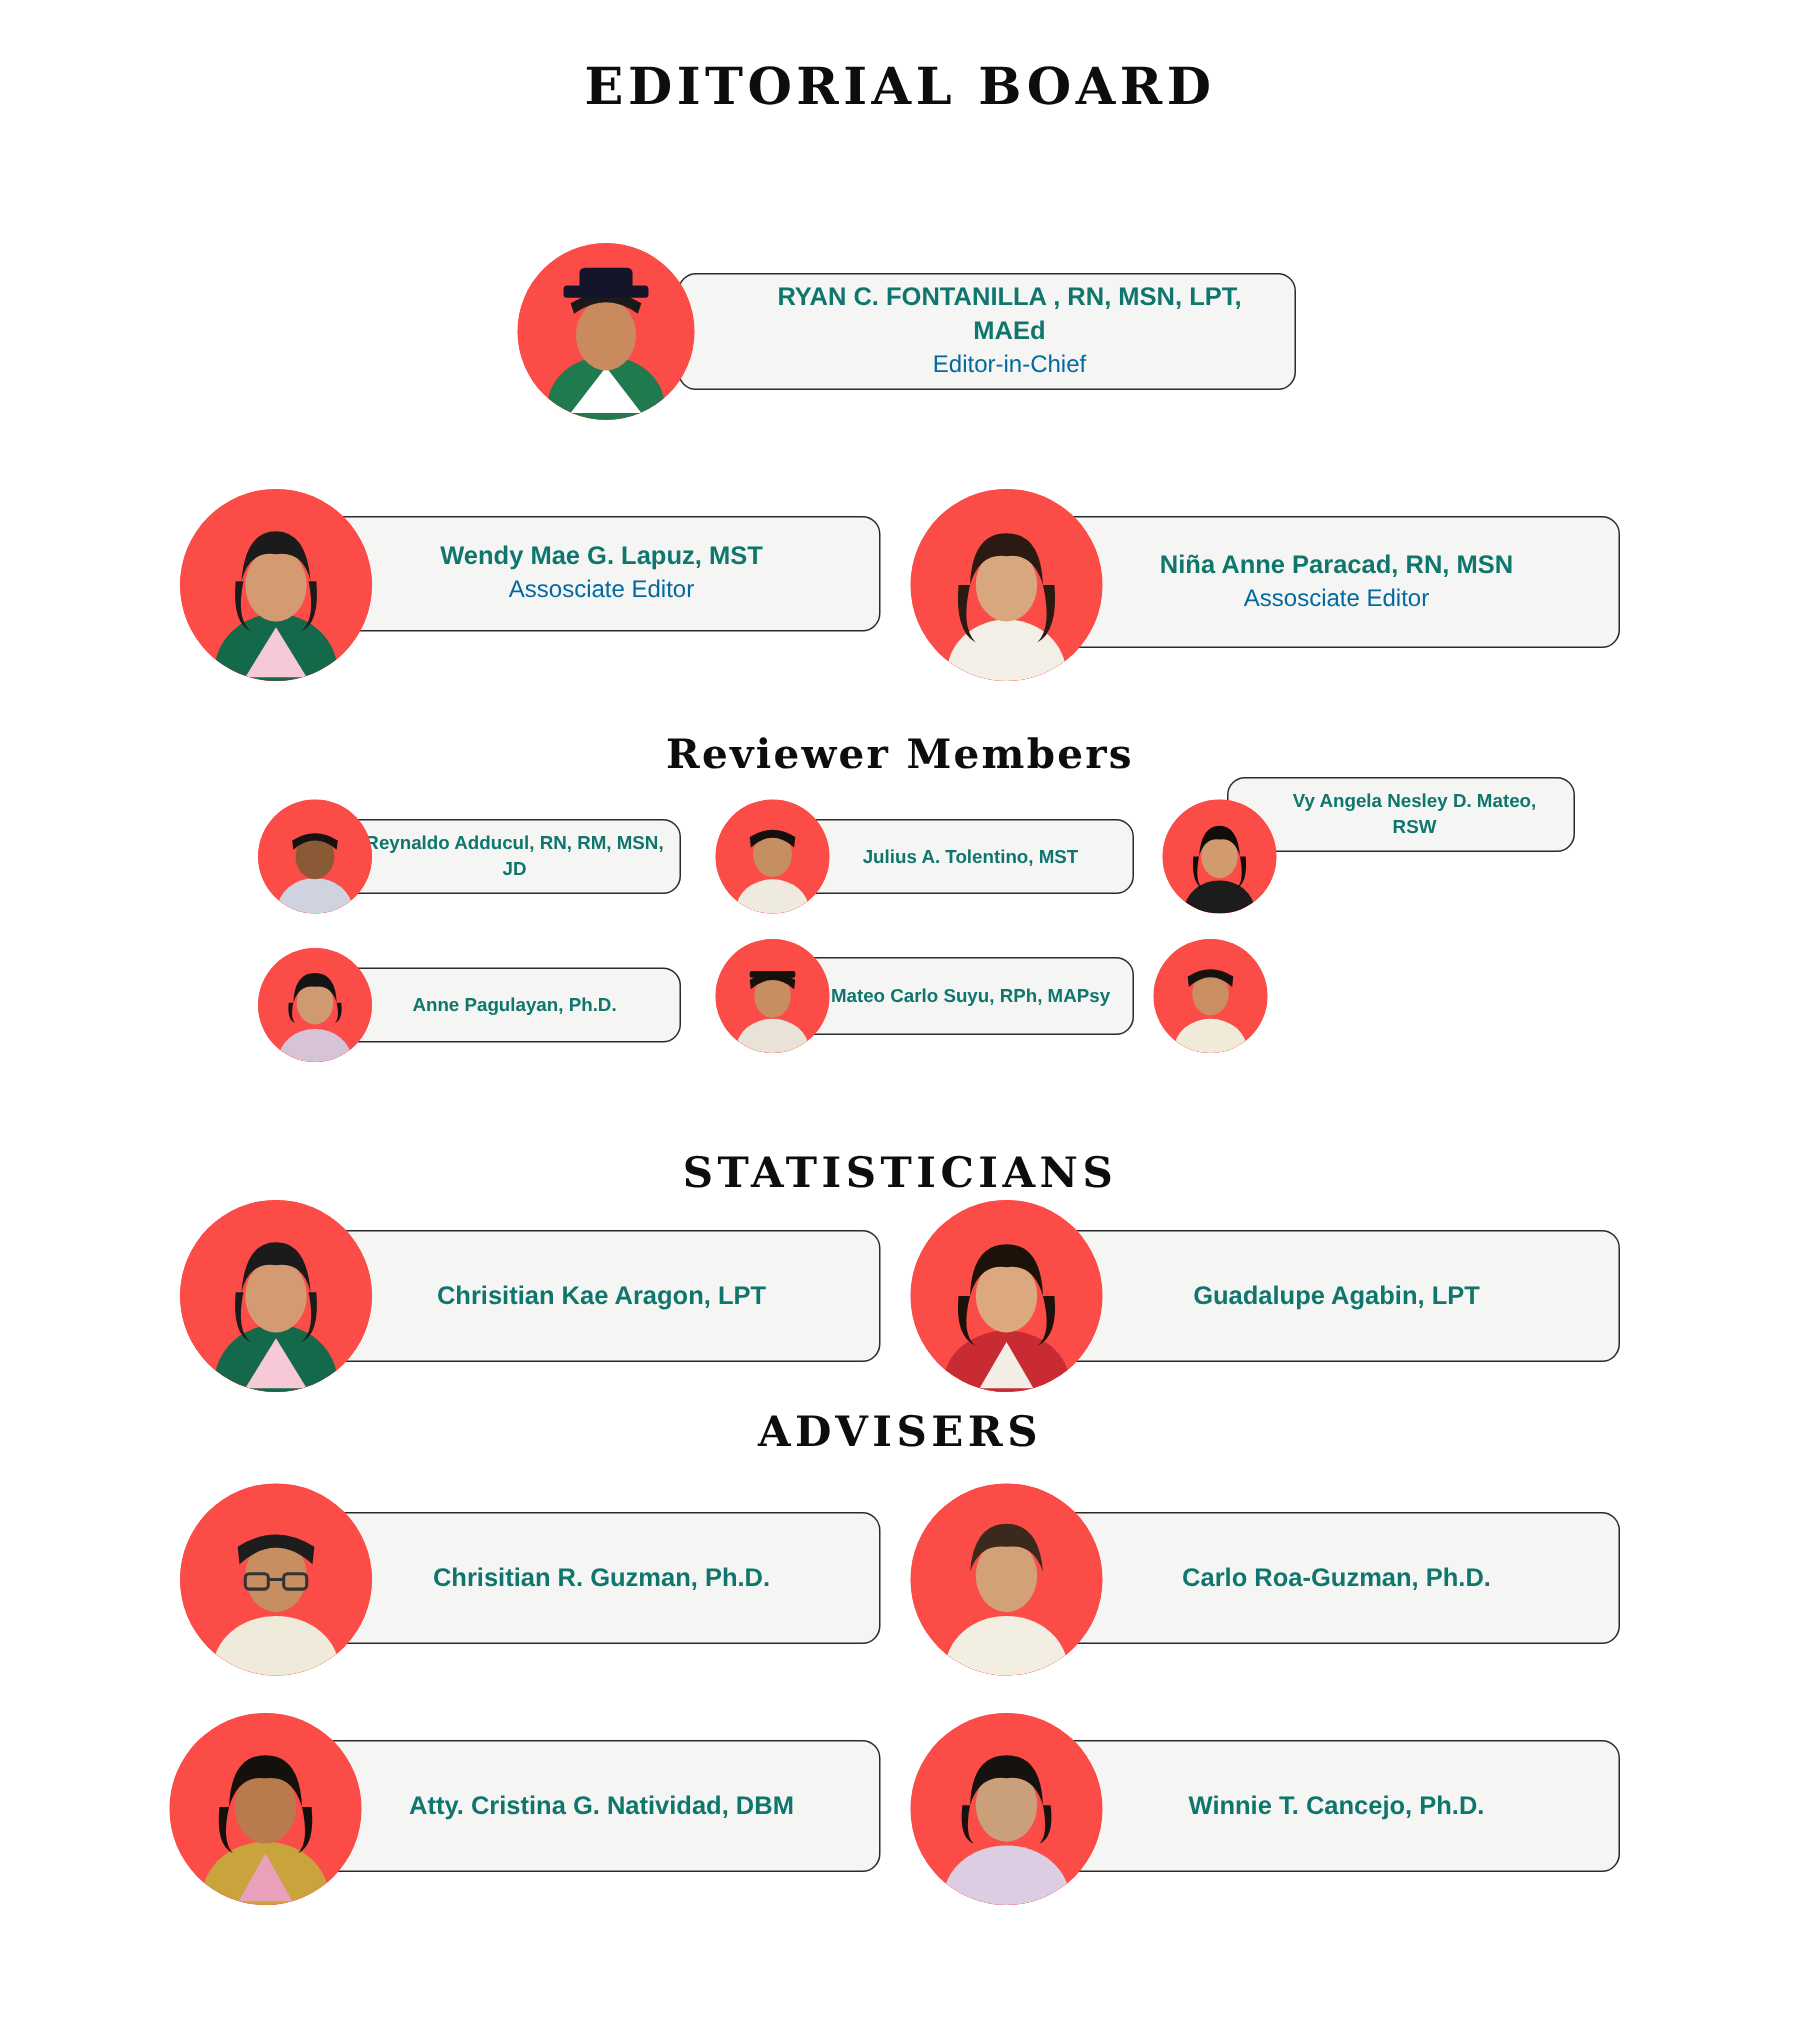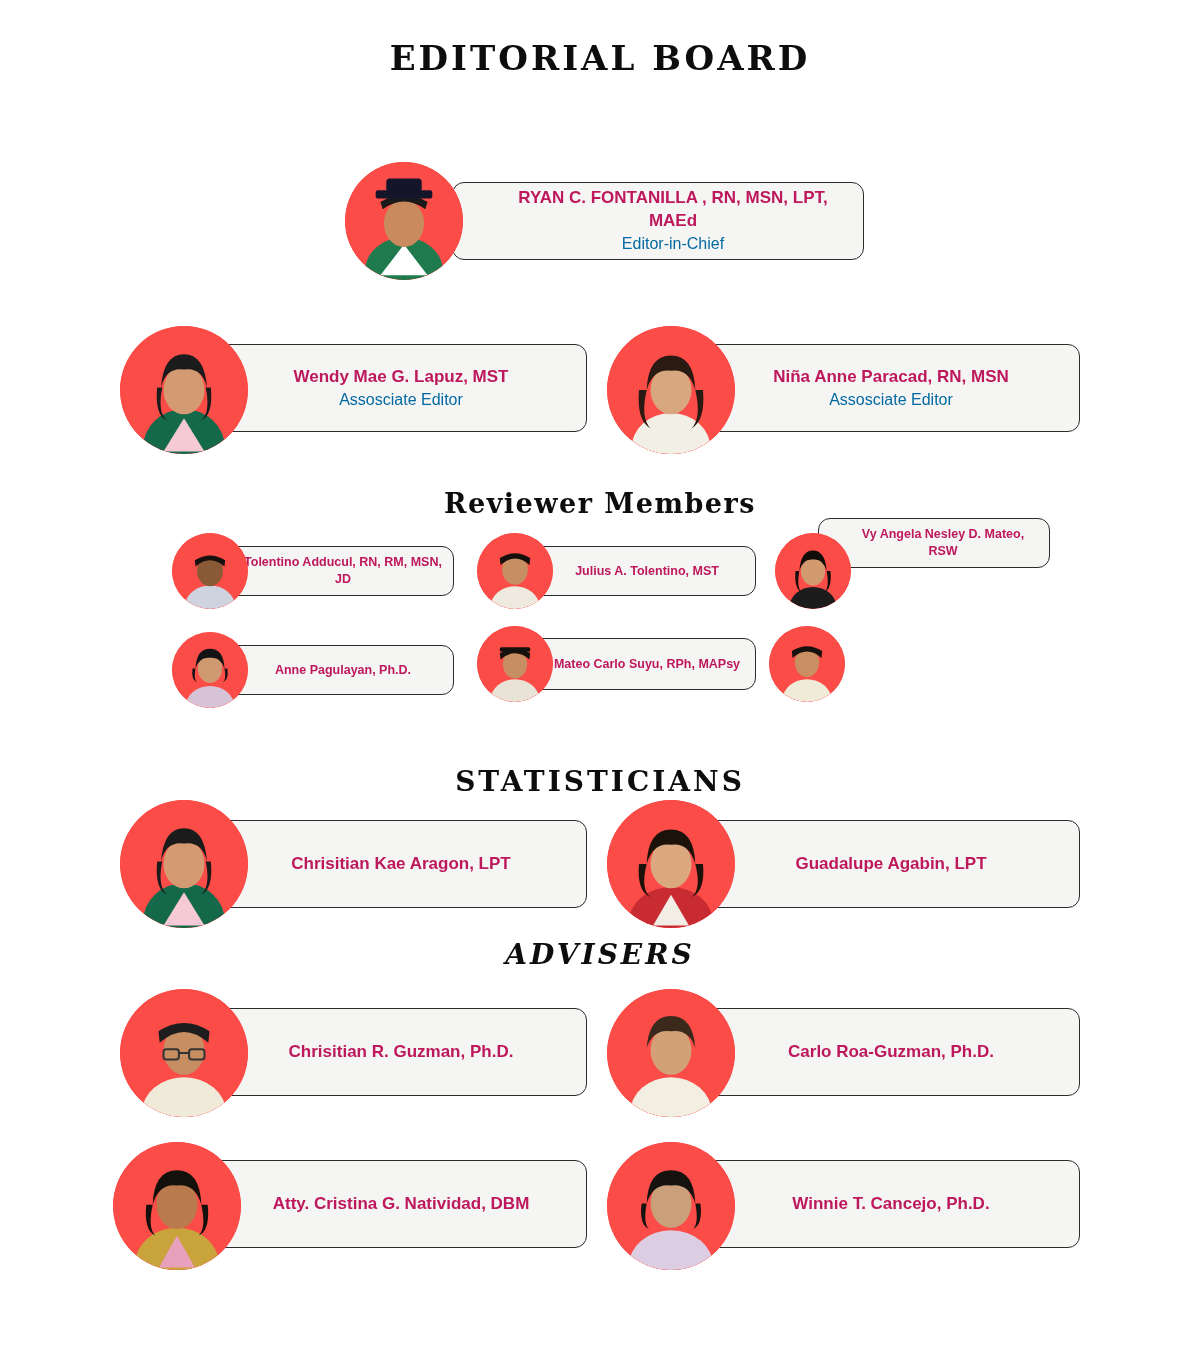--- a/index.html
+++ b/index.html
@@ -74,21 +74,21 @@
     margin-right: auto;
     text-align: center;
     line-height: 1.35;
     padding-left: 40px;
     padding-right: 10px;
     box-sizing: border-box;
     width: 100%;
   }
   .person-name {
     font-weight: 700;
-    color: #be185d;
+    color: #0f766e;
   }
   .person-role {
     font-weight: 400;
     color: #0369a1;
   }
 
   
   .avatar {
     position: absolute;
     border-radius: 50%;
@@ -132,21 +132,21 @@
         <ellipse cx="50" cy="92" rx="33" ry="28" fill="#1f7a4d"></ellipse>
         <path d="M30 96 L50 70 L70 96 Z" fill="#ffffff"></path>
         <ellipse cx="50" cy="52" rx="17" ry="20" fill="#c98a5e"></ellipse>
         <path d="M32 40 q18 -13 36 0 l2 -6 q-20 -12 -40 0 z" fill="#1a1a1a"></path>
         <rect x="26" y="24" width="48" height="7" rx="2" fill="#14142b"></rect>
         <rect x="35" y="14" width="30" height="12" rx="3" fill="#14142b"></rect>
       </svg>
     </div>
   </div>
 
-  <div class="card mid" style="left:185px; top:306px; width:402px; height:88px;">
+  <div class="card mid" style="left:185px; top:306px; width:402px; height:77px;">
     <div class="card-text">
       <div class="person-name">Wendy Mae G. Lapuz, MST</div>
       <div class="person-role">Assosciate Editor</div>
     </div>
   </div>
   <div class="avatar" style="left:120px; top:288px; width:128px; height:128px;">
     <div class="photo">
       <svg viewBox="0 0 100 100" preserveAspectRatio="xMidYMid slice">
         <rect width="100" height="100" fill="#fb4c48"></rect>
         <ellipse cx="50" cy="95" rx="32" ry="30" fill="#14694a"></ellipse>
@@ -175,21 +175,21 @@
         <path d="M31 50 q-5 22 3 30 q-11 -6 -9 -30 z" fill="#2b1a12"></path>
         <path d="M69 50 q5 22 -3 30 q11 -6 9 -30 z" fill="#2b1a12"></path>
       </svg>
     </div>
   </div>
 
   <h2 class="section-title title-reviewers" style="position:absolute; left:0; top:450px; width:1200px;">Reviewer Members</h2>
 
   <div class="card small" style="left:212px; top:508px; width:242px; height:50px;">
     <div class="card-text" style="padding-left:30px;">
-      <div class="person-name">Tolentino Adducul, RN, RM, MSN, JD</div>
+      <div class="person-name">Reynaldo Adducul, RN, RM, MSN, JD</div>
     </div>
   </div>
   <div class="avatar" style="left:172px; top:495px; width:76px; height:76px;">
     <div class="photo">
       <svg viewBox="0 0 100 100" preserveAspectRatio="xMidYMid slice">
         <rect width="100" height="100" fill="#fb4c48"></rect>
         <ellipse cx="50" cy="97" rx="33" ry="28" fill="#cfd3e0"></ellipse>
         <ellipse cx="50" cy="50" rx="17" ry="20" fill="#8a5a36"></ellipse>
         <path d="M31 44 q19 -16 38 0 l1 -8 q-20 -13 -40 0 z" fill="#17120f"></path>
       </svg>
@@ -309,21 +309,21 @@
         <ellipse cx="50" cy="96" rx="33" ry="28" fill="#c92b33"></ellipse>
         <path d="M36 98 L50 74 L64 98 Z" fill="#f2eee6"></path>
         <ellipse cx="50" cy="50" rx="16" ry="19" fill="#dba87f"></ellipse>
         <path d="M31 50 q1 -27 19 -27 q18 0 19 27 q-5 -17 -19 -15 q-14 -2 -19 15 z" fill="#1d1209"></path>
         <path d="M31 50 q-5 20 3 26 q-11 -5 -9 -26 z" fill="#1d1209"></path>
         <path d="M69 50 q5 20 -3 26 q11 -5 9 -26 z" fill="#1d1209"></path>
       </svg>
     </div>
   </div>
 
-  <h2 class="section-title title-advisers" style="position:absolute; left:0; top:900px; width:1200px;font-style:italic;">ADVISERS</h2>
+  <h2 class="section-title title-advisers" style="position:absolute; left:0; top:900px; width:1200px;">ADVISERS</h2>
 
   <div class="card adv" style="left:185px; top:970px; width:402px; height:88px;">
     <div class="card-text">
       <div class="person-name">Chrisitian R. Guzman, Ph.D.</div>
     </div>
   </div>
   <div class="avatar" style="left:120px; top:951px; width:128px; height:128px;">
     <div class="photo">
       <svg viewBox="0 0 100 100" preserveAspectRatio="xMidYMid slice">
         <rect width="100" height="100" fill="#fb4c48"></rect>

